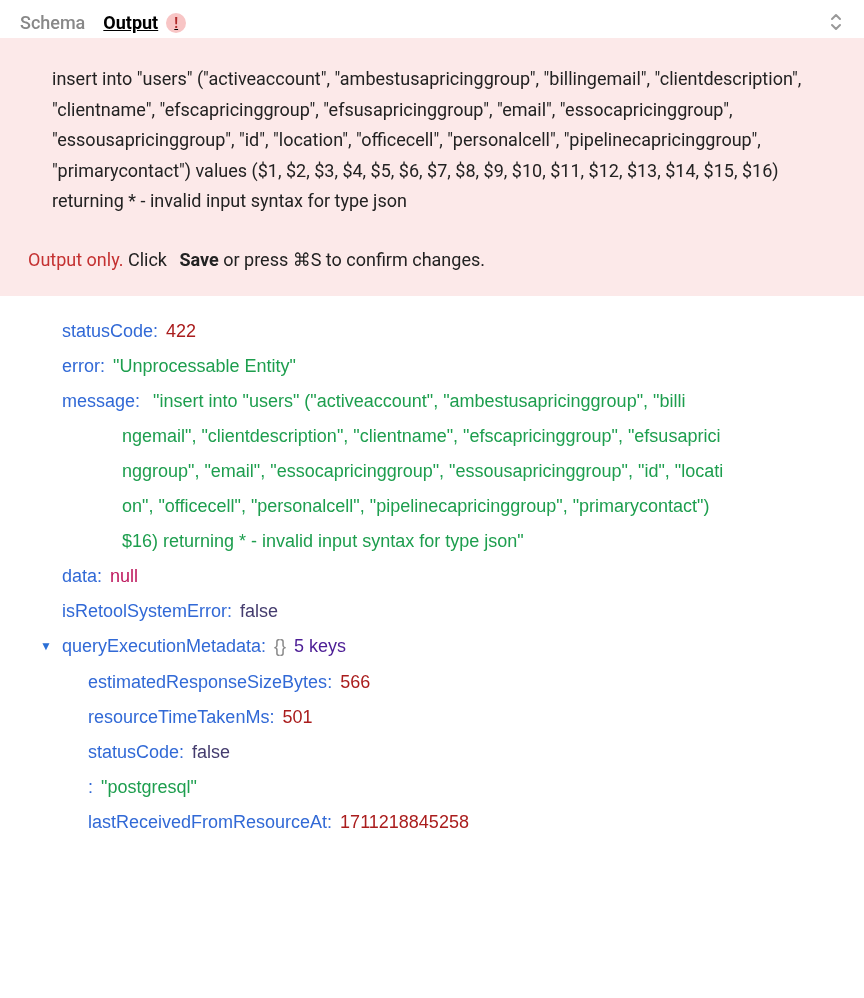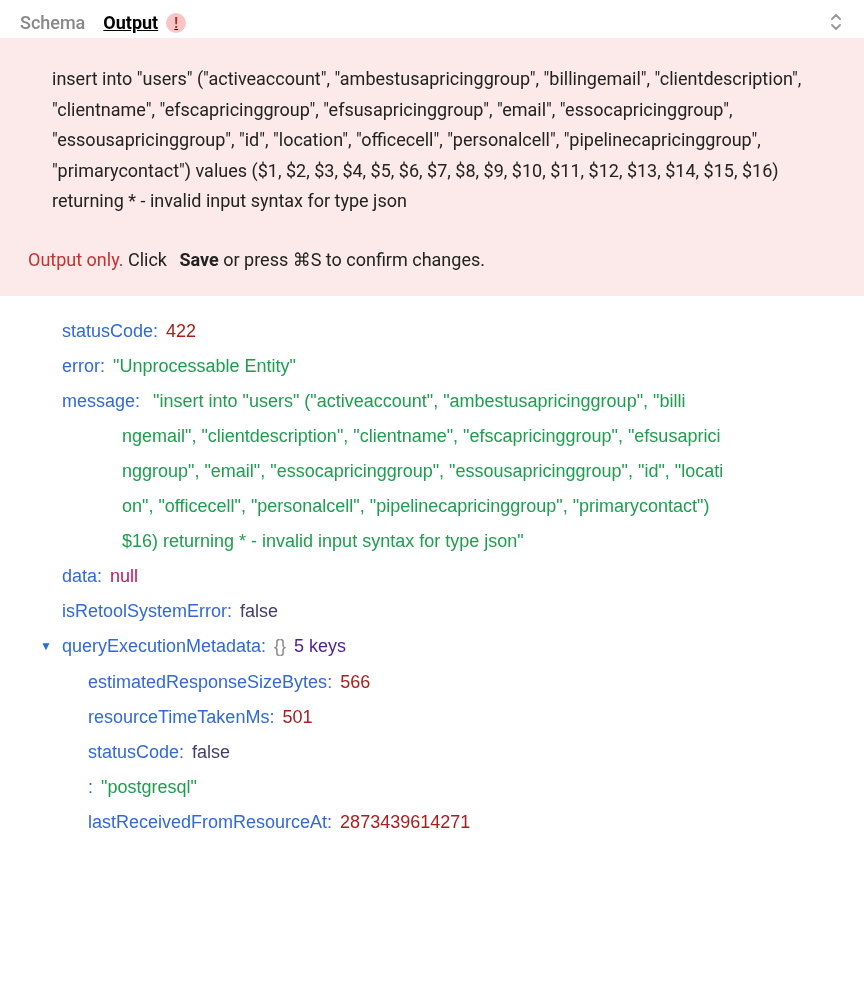--- a/index.html
+++ b/index.html
@@ -238,16 +238,16 @@
   </div>
 
   <div class="json-row nested">
       <span class="json-colon">:</span>
     <span class="json-string">"postgresql"</span>
   </div>
 
   <div class="json-row nested">
     <span class="json-key">lastReceivedFromResourceAt</span>
       <span class="json-colon">:</span>
-    <span class="json-number">2873439614271</span>
+    <span class="json-number">1711218845258</span>
   </div>
 
 </div>
 
 </body></html>

